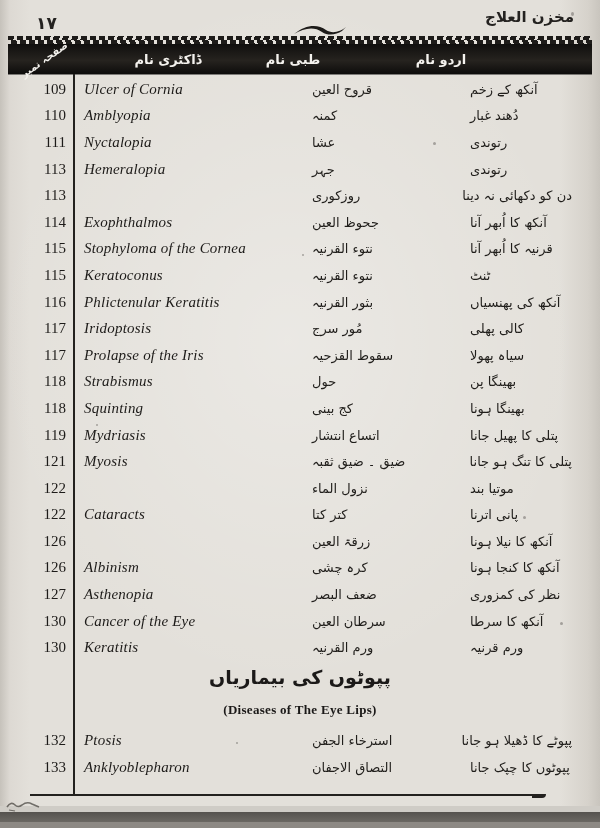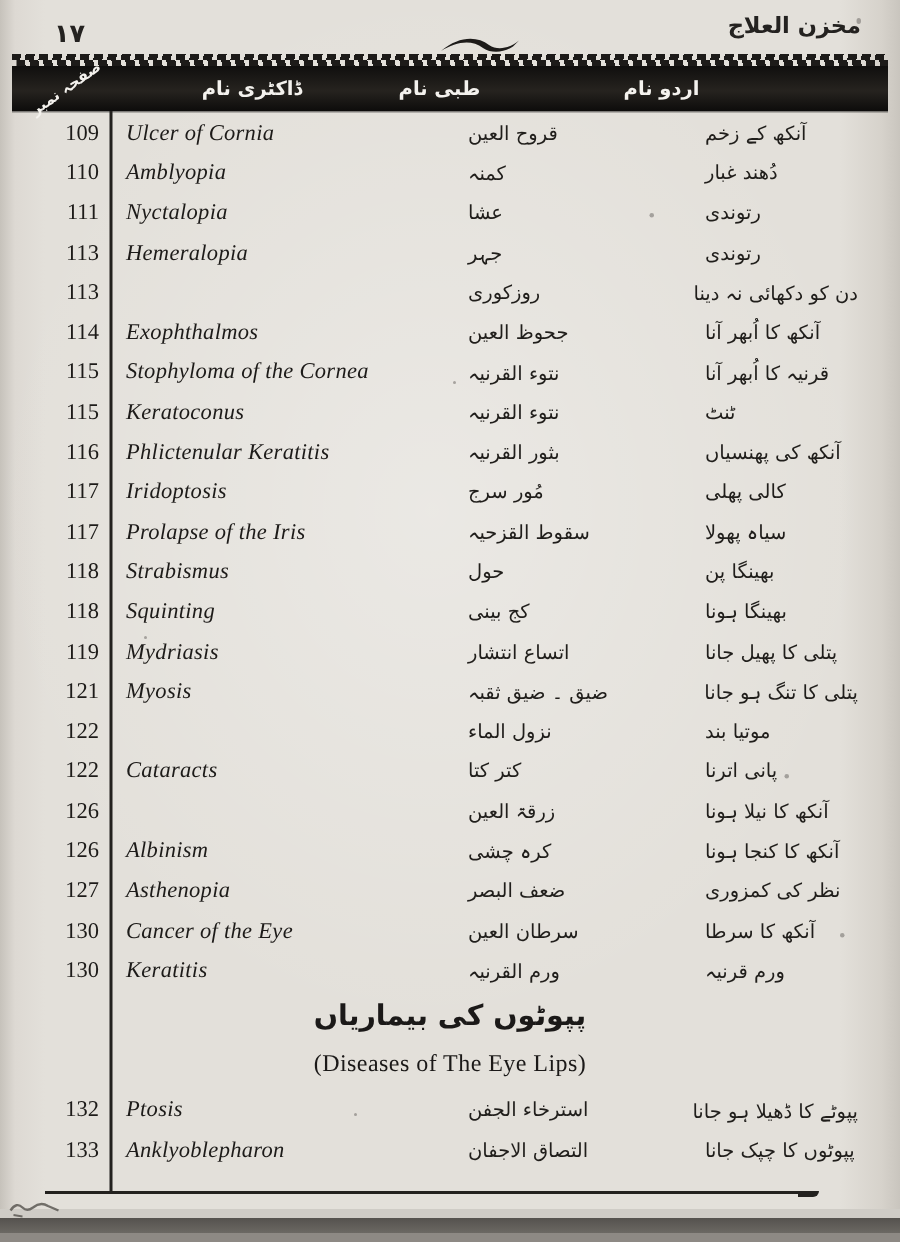--- a/index.html
+++ b/index.html
@@ -64,21 +64,21 @@
     direction:rtl; text-align:left; overflow:visible;
     font-family:"DejaVu Sans", sans-serif; font-size:13px; color:#201e1b;
   }
 
   .section-heading-urdu {
     height:32px; display:flex; align-items:center; justify-content:center;
     font-family:"DejaVu Sans", sans-serif; font-size:19px; font-weight:bold; color:#1b1918;
   }
   .section-heading-english {
     height:34px; display:flex; align-items:center; justify-content:center;
-    font-size:16px; font-weight:400; color:#1b1918; letter-spacing:.3px;
+    font-size:13px; font-weight:700; color:#1b1918; letter-spacing:.3px;
   }
 
   .bottom-rule { position:absolute; left:30px; top:794px; width:512px; height:2px; background:#23211e; }
   .bottom-rule::after { content:""; position:absolute; right:-4px; top:0; width:14px; height:4px; background:#23211e; border-radius:0 0 4px 0; }
 
   .corner-scribble { position:absolute; left:5px; top:797px; width:36px; height:16px; opacity:.8; }
 
   .speck { position:absolute; background:#6f6c67; border-radius:50%; opacity:.55; }
 </style>
 </head>

